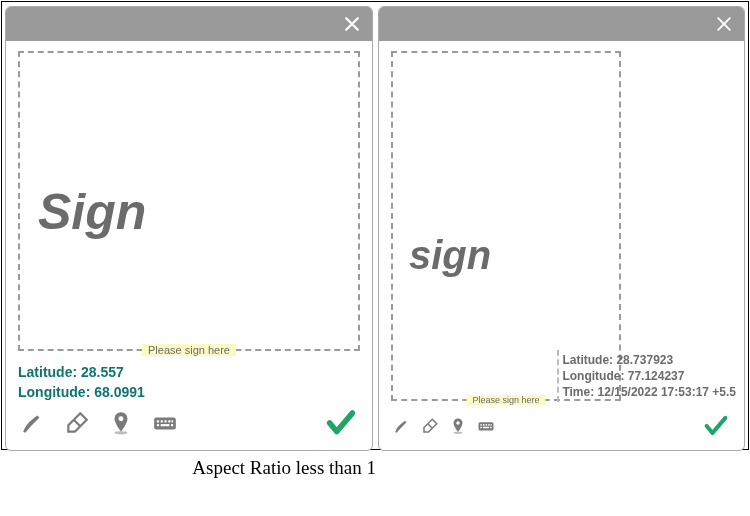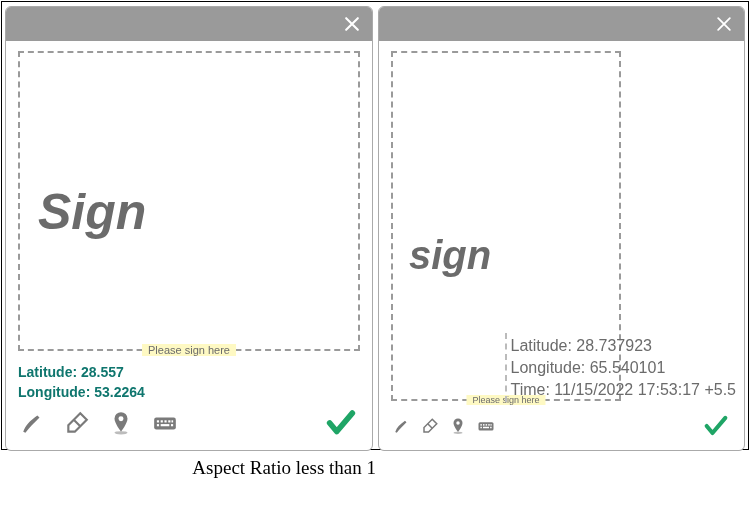--- a/index.html
+++ b/index.html
@@ -104,25 +104,26 @@
     margin-top: 12px;
     font-size: 14px;
     color: #0f766e;
     font-weight: 600;
     line-height: 1.4;
   }
   .meta-right {
     position: absolute;
     right: 8px;
     bottom: 48px;
-    font-size: 16px;
+    font-size: 12px;
     color: #6b6b6b;
     border-left: 2px dashed #bbb;
     padding: 2px 0 2px 3px;
     line-height: 1.35;
+    font-weight: bold;
   }
   .toolbar {
     display: flex;
     align-items: center;
     gap: 18px;
     padding: 4px 2px 6px 2px;
   }
   .toolbar-right { gap: 10px; }
   .toolbar .spacer { flex: 1; }
   .tool-btn { color: #7a7a7a; cursor: pointer; }
@@ -160,21 +161,21 @@
       </div>
       <div class="panel-body">
         <div class="sign-area-wrap">
           <div class="sign-box left-box">
             <div class="sign-text sign-text-left">Sign</div>
             <div class="please-sign">Please sign here</div>
           </div>
         </div>
         <div class="meta-left">
           <div><span>Latitude:</span> <span>28.557</span></div>
-          <div><span>Longitude:</span> <span>53.2264</span></div>
+          <div><span>Longitude:</span> <span>68.0991</span></div>
         </div>
         <div class="toolbar">
           <span class="tool-btn">
             <svg viewBox="0 0 24 24">
                 <path d="M3 20c2-6 6-10 13-15l2 2C13 12 9 16 5 21z" fill="currentColor"></path>
               </svg>
           </span>
           <span class="tool-btn">
             <svg viewBox="0 0 24 24">
                 <path d="M15 3l6 6-11 11H4v-6z" fill="none" stroke="currentColor" stroke-width="2"></path>
@@ -223,22 +224,22 @@
       </div>
       <div class="panel-body">
         <div class="sign-area-wrap">
           <div class="sign-box right-box">
             <div class="sign-text sign-text-right">sign</div>
             <div class="please-sign please-sign-right">Please sign here</div>
           </div>
         </div>
         <div class="meta-right">
           <div><span>Latitude:</span> <span>28.737923</span></div>
-          <div><span>Longitude:</span> <span>65.540101</span></div>
-          <div><span>Time:</span> <span>11/15/2022 17:53:17 +5.5</span></div>
+          <div><span>Longitude:</span> <span>77.124237</span></div>
+          <div><span>Time:</span> <span>12/15/2022 17:53:17 +5.5</span></div>
         </div>
         <div class="toolbar toolbar-right">
           <span class="tool-btn">
             <svg viewBox="0 0 24 24">
                 <path d="M3 20c2-6 6-10 13-15l2 2C13 12 9 16 5 21z" fill="currentColor"></path>
               </svg>
           </span>
           <span class="tool-btn">
             <svg viewBox="0 0 24 24">
                 <path d="M15 3l6 6-11 11H4v-6z" fill="none" stroke="currentColor" stroke-width="2"></path>

